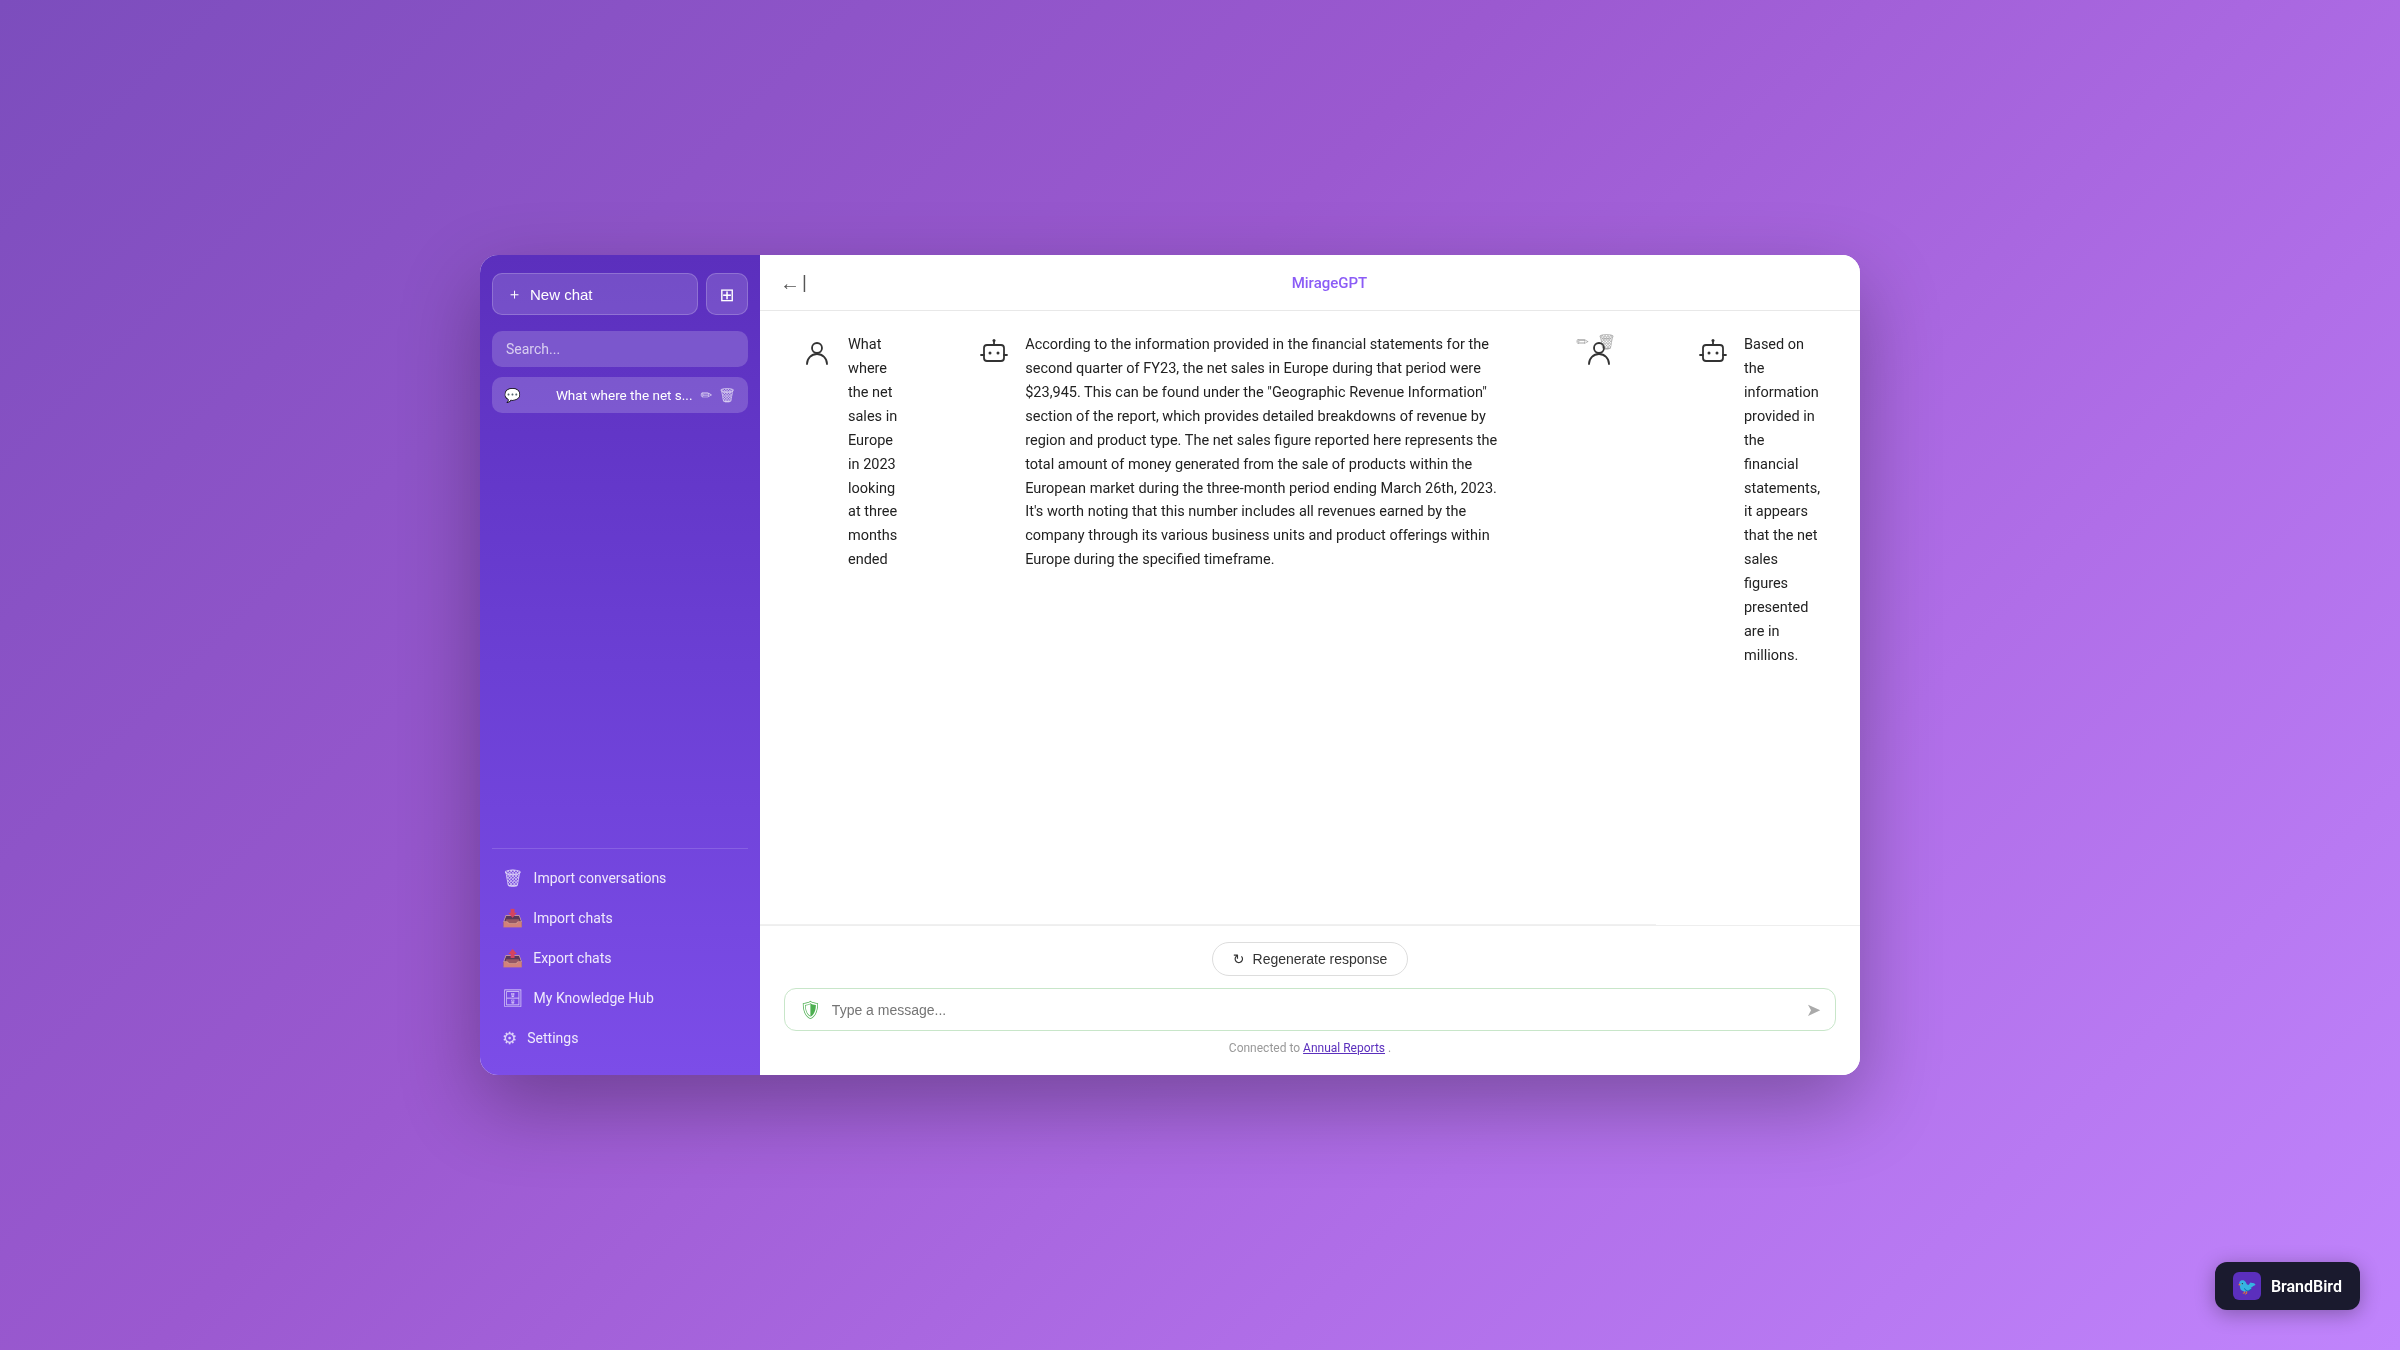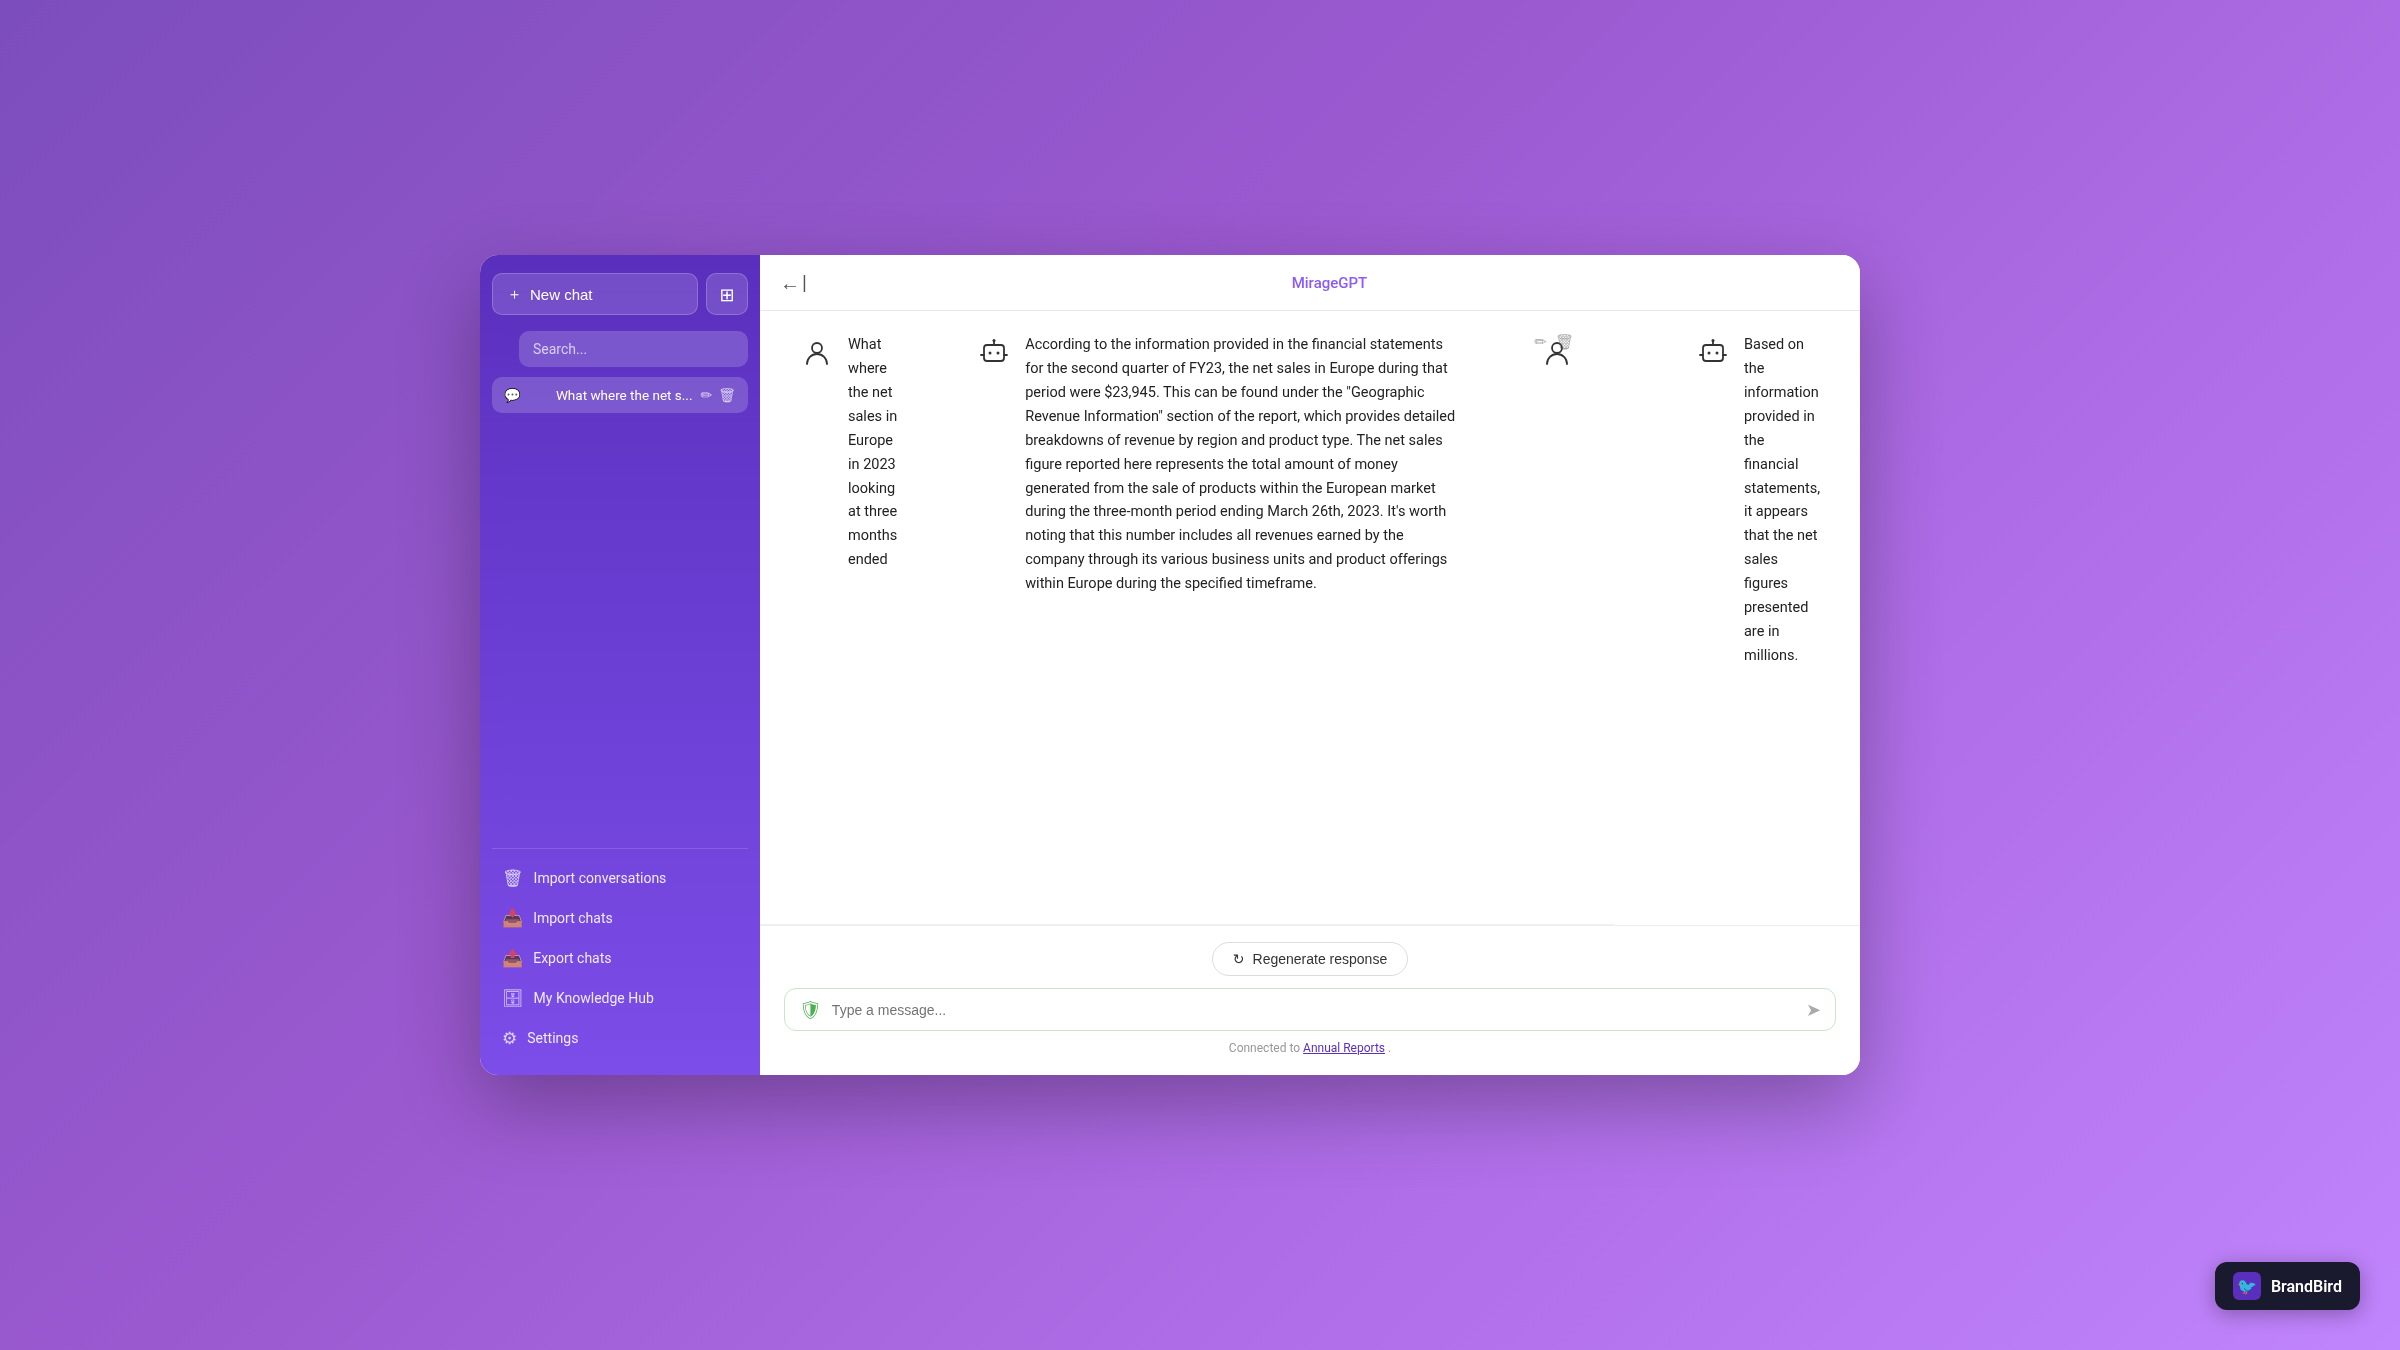--- a/index.html
+++ b/index.html
@@ -67,21 +67,20 @@
       cursor: pointer;
       font-size: 18px;
     }
     .search-box {
       background: rgba(255,255,255,0.18);
       border-radius: 10px;
       padding: 10px 14px;
       color: rgba(255,255,255,0.7);
       font-size: 14px;
       cursor: text;
-      margin-left: 27px;
     }
     .chat-history {
       flex: 1;
       display: flex;
       flex-direction: column;
       gap: 4px;
     }
     .chat-item {
       background: rgba(255,255,255,0.18);
       border-radius: 10px;
@@ -153,21 +152,21 @@
       flex-direction: row;
     }
     .message-row {
       display: flex;
       align-items: flex-start;
       gap: 14px;
       padding: 22px 40px;
       border-bottom: 1px solid #f0f0f0;
       position: relative;
     }
-    .message-row:last-child { border-bottom: none; margin-left: 42px; }
+    .message-row:last-child { border-bottom: none; }
     .avatar {
       width: 34px;
       min-width: 34px;
       height: 34px;
       display: flex;
       align-items: center;
       justify-content: center;
       font-size: 22px;
       color: #333;
       margin-top: 2px;

